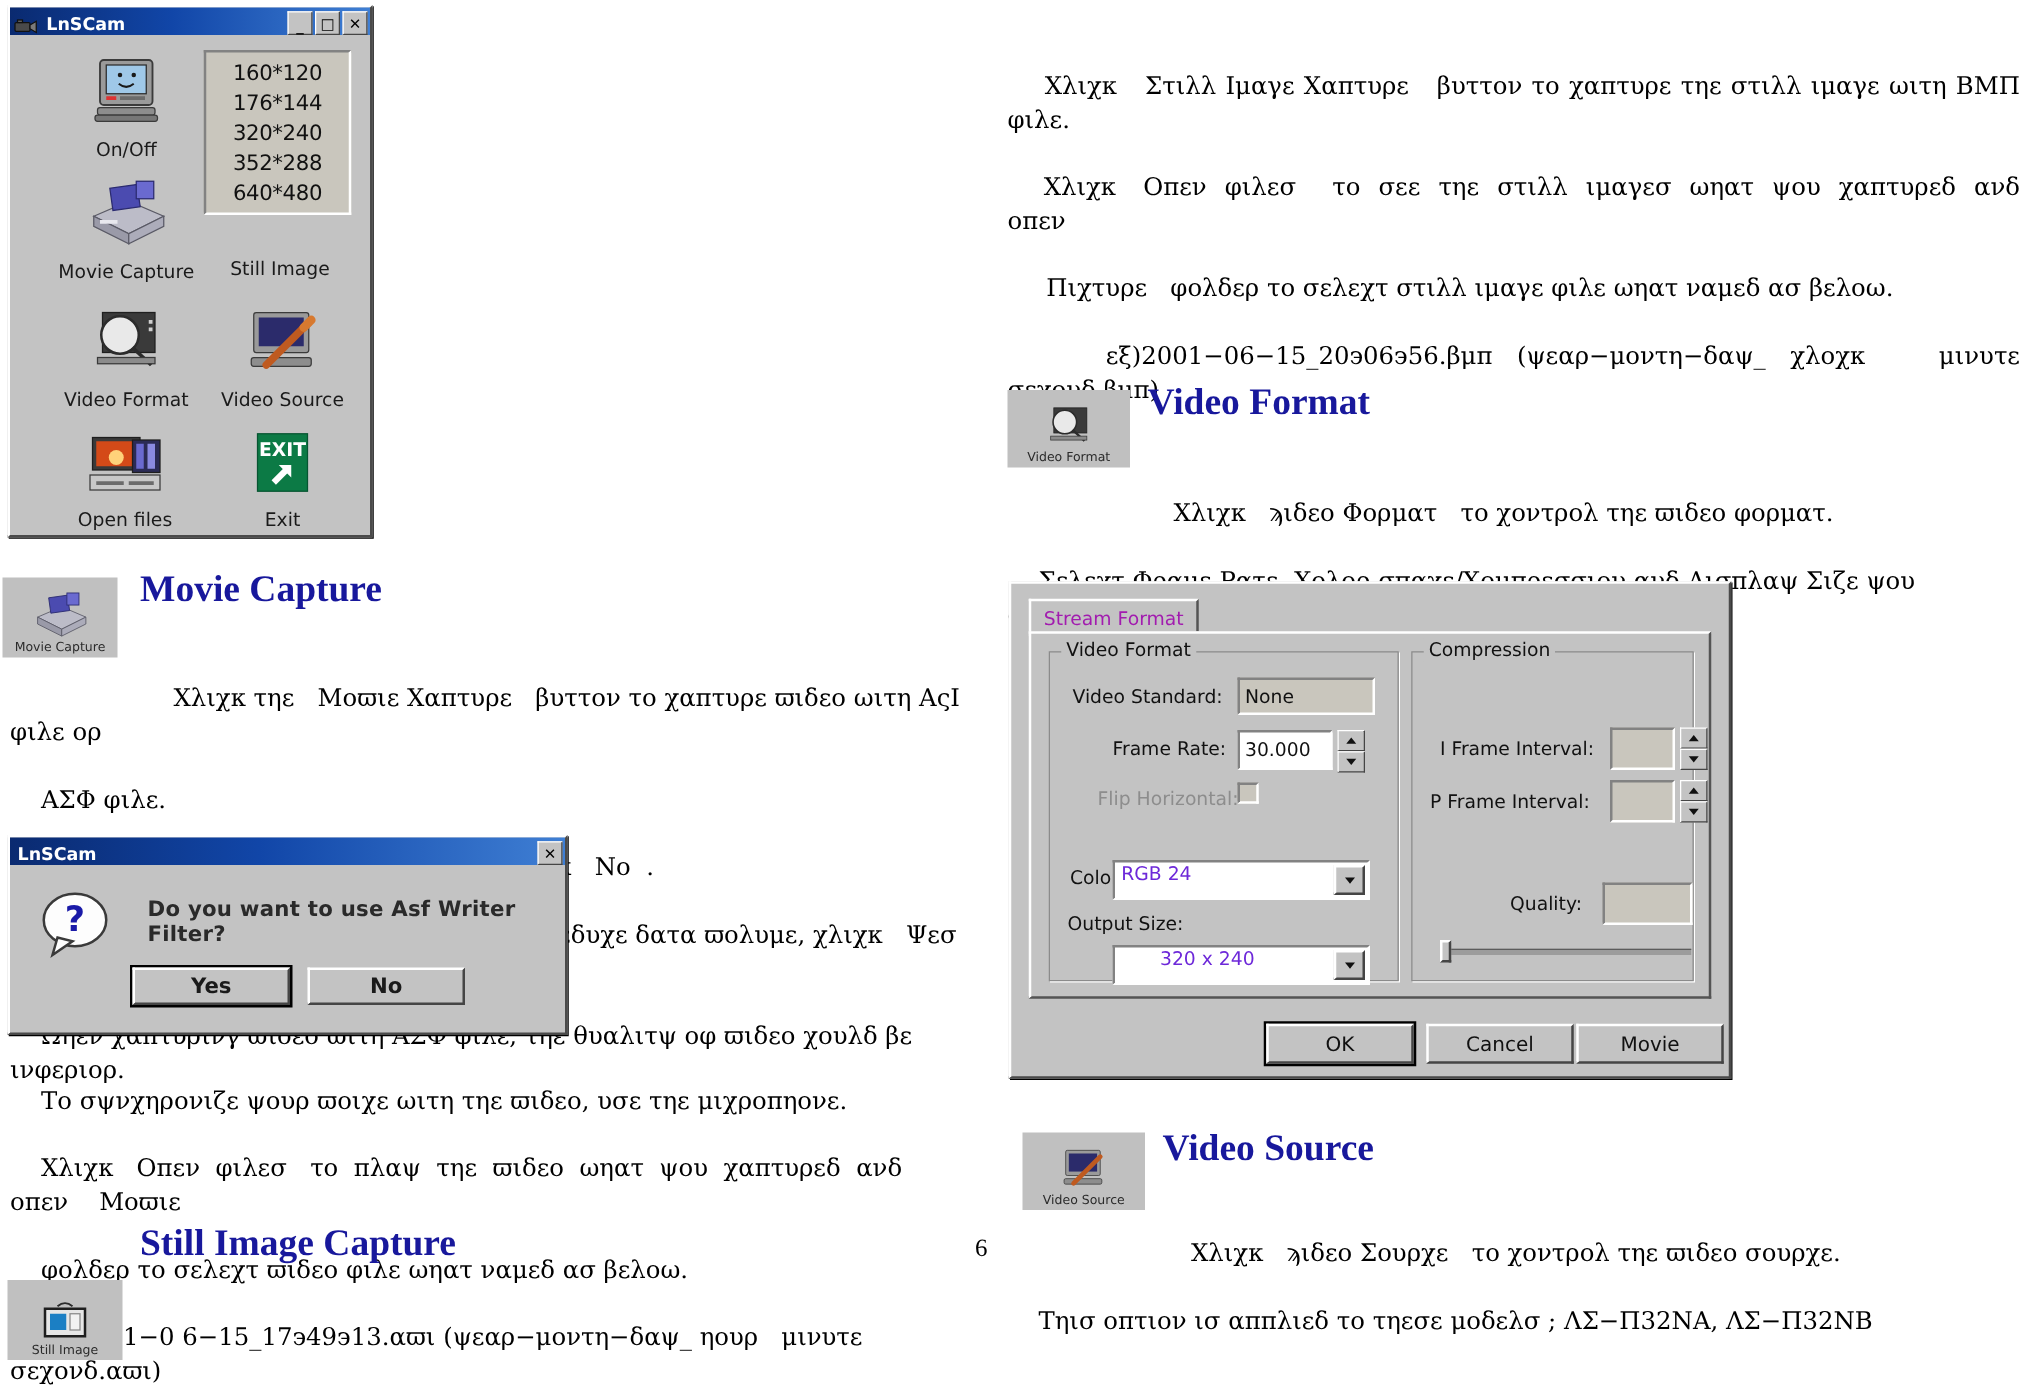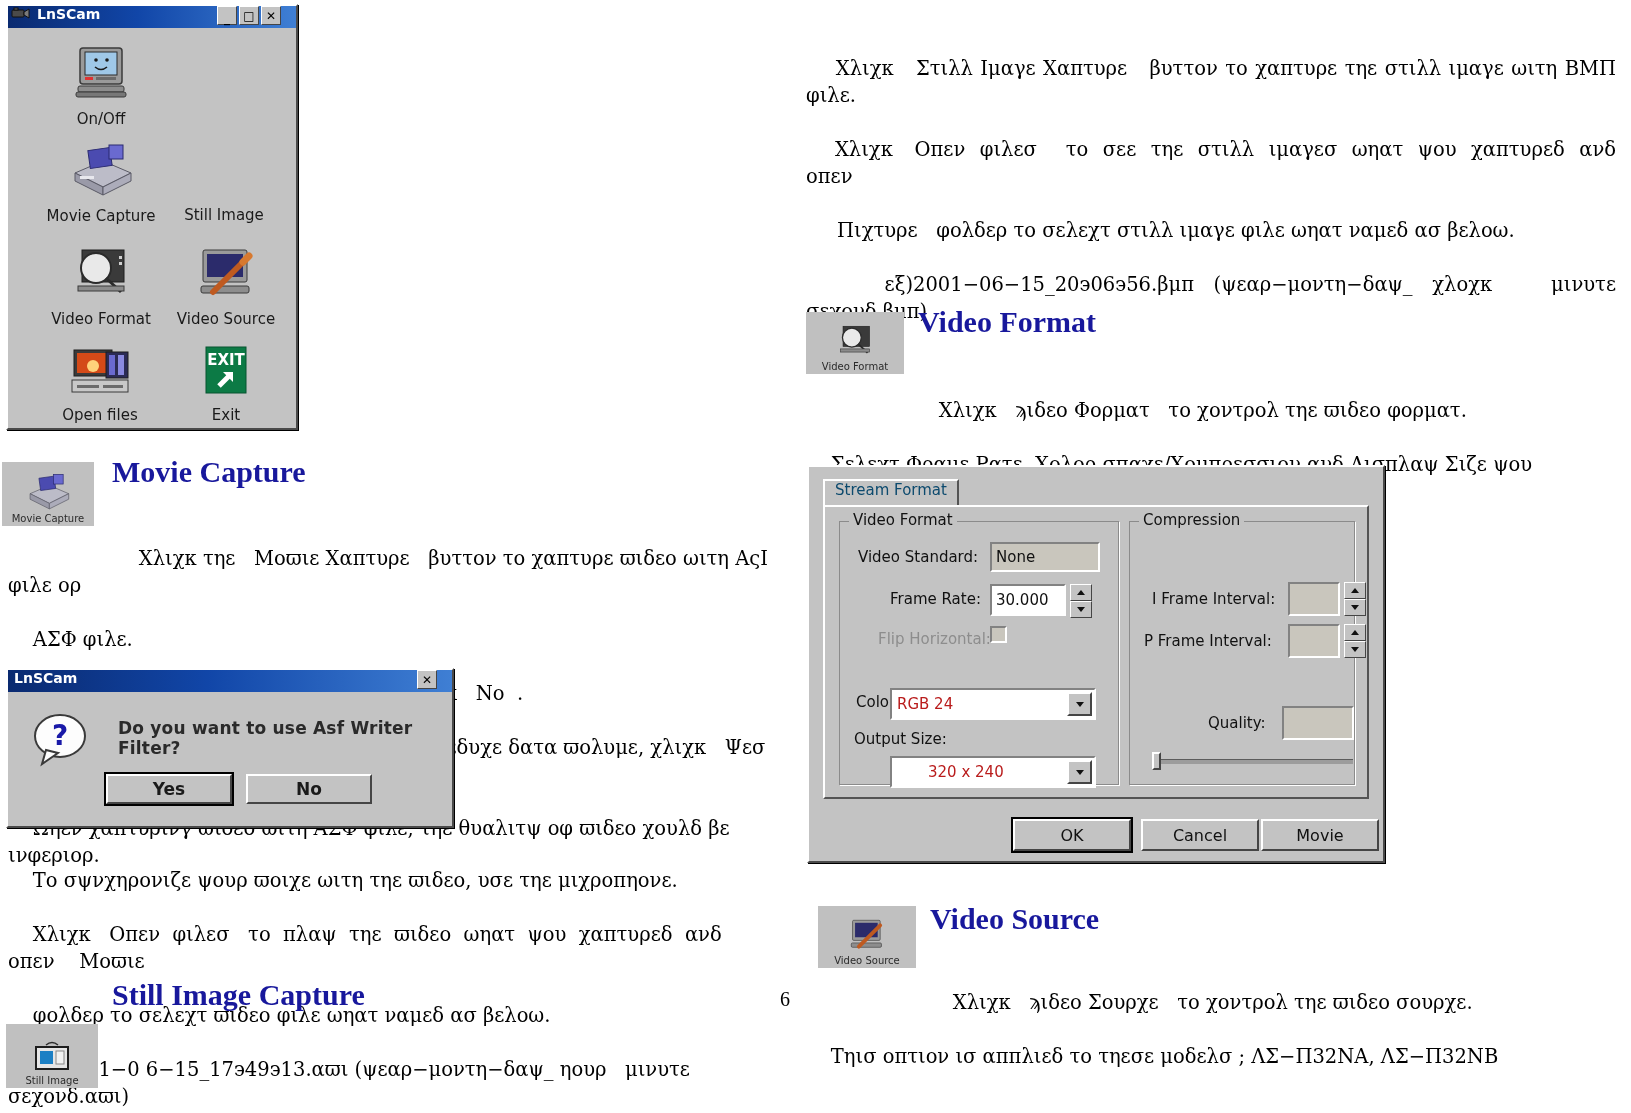--- a/index.html
+++ b/index.html
@@ -39,22 +39,22 @@
     border-top:2px solid #ffffff;
     border-left:2px solid #ffffff;
     border-right:2px solid #4a4a4a;
     border-bottom:2px solid #4a4a4a;
     box-shadow:1px 1px 0 #000;
     box-sizing:border-box;
   }
   .titlebar{
     height:22px;
     background:linear-gradient(to right,#0a2a70 0%,#1146a8 45%,#3f7fd4 100%);
-    display:flex;align-items:flex-start;
-    padding:0 15px 0 3px;
+    display:flex;align-items:flex-end;
+    padding:0 2px 0 3px;
     color:#fff;
     font-family:"DejaVu Sans", sans-serif;
     font-size:14px;font-weight:bold;
   }
   .titlebar .tb-title{margin-left:6px;text-shadow:none;}
   .tb-btns{margin-left:auto;display:flex;gap:2px;}
   .tb-btn{
     width:18px;height:17px;background:#c3c3c3;
     border-top:1.5px solid #fff;border-left:1.5px solid #fff;
     border-right:1.5px solid #454545;border-bottom:1.5px solid #454545;
@@ -110,24 +110,24 @@
     position:absolute;height:30px;
     display:flex;align-items:center;justify-content:center;
     font-family:"DejaVu Sans", sans-serif;font-size:17px;font-weight:bold;color:#1a1a1a;
   }
 
   
   #videoformat-dialog{left:807px;top:465px;width:578px;height:398px;}
   .tabstrip{position:absolute;left:14px;top:12px;right:14px;height:28px;}
   .tab{
     position:absolute;left:0;top:0;height:28px;padding:0 10px;
-    display:flex;align-items:flex-start;
+    display:flex;align-items:center;
     background:#c3c3c3;
     border-top:2px solid #fff;border-left:2px solid #fff;border-right:2px solid #545454;
-    font-family:"DejaVu Sans", sans-serif;font-size:15px;color:#0c4a6e;
+    font-family:"DejaVu Sans", sans-serif;font-size:15px;color:#a21caf;
   }
   .tabpage{
     position:absolute;left:14px;top:38px;right:14px;bottom:62px;
     background:#c3c3c3;
     border-top:2px solid #fff;border-left:2px solid #fff;
     border-right:2px solid #545454;border-bottom:2px solid #545454;
   }
   .groupbox{position:absolute;border:1.5px solid #8b8b8b;box-shadow:1px 1px 0 #fff;}
   .groupbox > .gb-title{
     position:absolute;top:-11px;left:9px;background:#c3c3c3;padding:0 4px;
@@ -144,22 +144,22 @@
     border-right:2px solid #fff;border-bottom:2px solid #fff;
     box-sizing:border-box;
     font-family:"DejaVu Sans", sans-serif;font-size:15px;color:#111;
     display:flex;align-items:center;padding-left:4px;
   }
   .textbox.flat{background:#c9c6bd;}
   .combo{
     position:absolute;background:#fff;
     border-top:2px solid #828282;border-left:2px solid #828282;
     border-right:2px solid #fff;border-bottom:2px solid #fff;
-    box-sizing:border-box;display:flex;align-items:center;
-    font-family:"DejaVu Sans", sans-serif;font-size:15px;color:#b91c1c;padding-left:5px;
+    box-sizing:border-box;display:flex;
+    font-family:"DejaVu Sans", sans-serif;font-size:15px;color:#6d28d9;padding-left:5px;
   }
   .combo-arrow{
     position:absolute;right:2px;top:2px;bottom:2px;width:21px;
     background:#c3c3c3;
     border-top:2px solid #fff;border-left:2px solid #fff;
     border-right:2px solid #454545;border-bottom:2px solid #454545;
     display:flex;align-items:center;justify-content:center;
   }
   .spin{
     position:absolute;width:22px;height:34px;display:flex;flex-direction:column;
@@ -246,20 +246,27 @@
             <circle cx="37" cy="18" r="1.8" fill="#1a1a1a"></circle>
           <path d="M25 25 q6 5 12 0" stroke="#1a1a1a" fill="none" stroke-width="1.6"></path>
           <rect x="15" y="35" width="8" height="3" fill="#d33"></rect>
           <rect x="26" y="35" width="20" height="3" fill="#6b6b6b"></rect>
           <rect x="8" y="44" width="46" height="6" rx="2" fill="#8d8d8d" stroke="#3b3b3b"></rect>
           <rect x="6" y="50" width="50" height="5" rx="2" fill="#777" stroke="#3b3b3b"></rect>
         </svg>
         <div class="icon-label">On/Off</div>
       </div>
 
+      <div class="reslist sunken" style="left:155px;top:12px;width:118px;height:132px;">
+        <div>160*120</div>
+        <div>176*144</div>
+        <div>320*240</div>
+        <div>352*288</div>
+        <div>640*480</div>
+      </div>
 
       <div class="icon-cell" style="left:18px;top:115px;width:150px;">
         <svg width="72" height="58" viewBox="0 0 72 58">
           <polygon points="10,30 38,18 66,30 38,44" fill="#bcbcc8" stroke="#5a5a66"></polygon>
           <polygon points="10,30 10,38 38,52 38,44" fill="#9a9aa8" stroke="#5a5a66"></polygon>
           <polygon points="66,30 66,38 38,52 38,44" fill="#acacba" stroke="#5a5a66"></polygon>
           <rect x="24" y="6" width="22" height="18" transform="rotate(-8 35 15)" fill="#4b4bb0" stroke="#2b2b70"></rect>
           <rect x="44" y="2" width="14" height="14" fill="#6a6ad0" stroke="#2b2b70"></rect>
           <rect x="15" y="33" width="14" height="3" fill="#e8e8ee"></rect>
         </svg>

